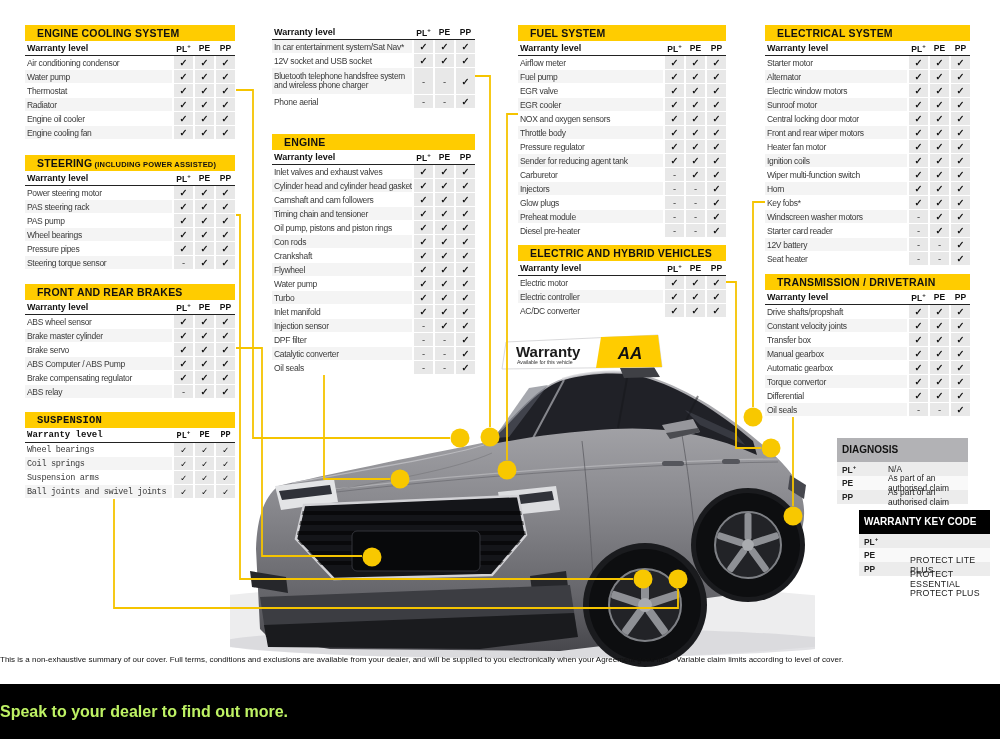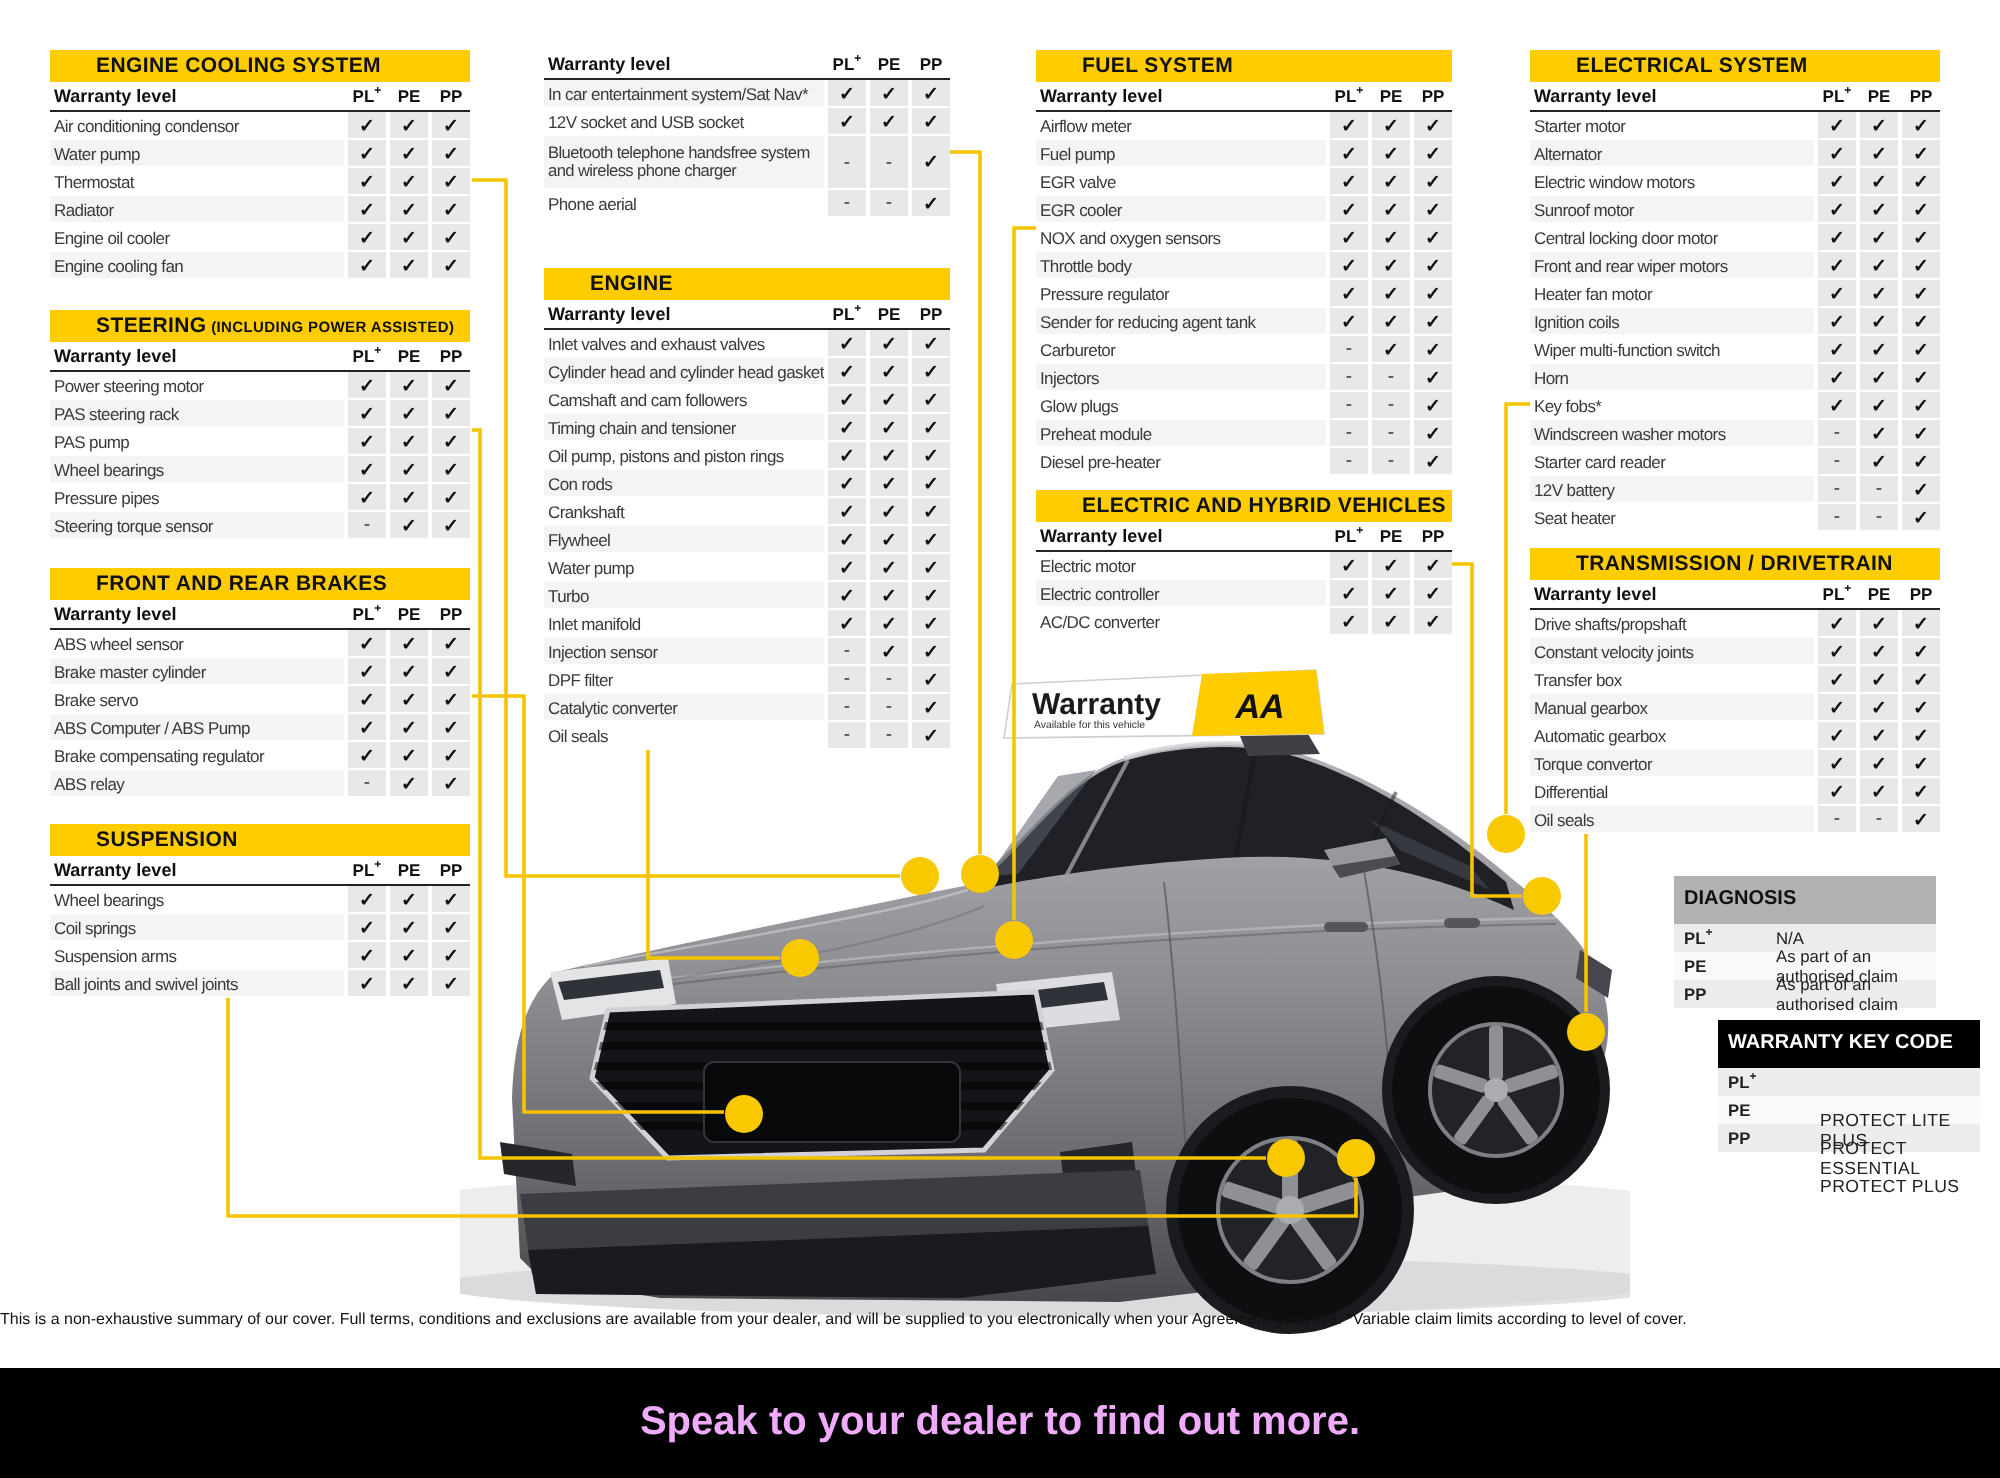--- a/index.html
+++ b/index.html
@@ -1,20 +1,20 @@
 <!DOCTYPE html>
 <html><head>
 <meta charset="utf-8">
 <style>
   html,body{margin:0;padding:0;background:#fff;}
   #stage{position:relative;width:1000px;height:739px;background:#fff;overflow:hidden;
          font-family:"Liberation Sans",sans-serif;}
   .wtable{position:absolute;background:#fff;z-index:3;}
   .wt-head{background:#FFCC00;color:#111;font-weight:700;font-size:10.5px;height:16px;
-           line-height:16px;padding:0 23px;letter-spacing:.2px;white-space:nowrap;overflow:hidden;}
+           line-height:16px;padding:0 12px;letter-spacing:.2px;white-space:nowrap;overflow:hidden;}
   .wt-head .suffix{font-size:7.5px;}
   .wt-colrow{display:flex;align-items:center;height:14px;border-bottom:1.5px solid #222;
              font-weight:700;font-size:9px;color:#111;}
   .wt-col-label{flex:1;padding-left:2px;}
   .wt-colcell{width:19px;margin-left:2px;text-align:center;font-size:8.5px;}
   .wt-colcell sup{font-size:6px;}
   .wt-row{display:flex;align-items:stretch;height:14px;box-sizing:border-box;}
   .wt-row.dbl{height:27px;}
   .wt-label{flex:1;font-size:8.5px;letter-spacing:-.3px;color:#3a3a3a;display:flex;align-items:center;
             padding-left:2px;white-space:nowrap;overflow:hidden;border-bottom:1px solid #fff;box-sizing:border-box;}
@@ -33,21 +33,21 @@
   .mb-row:nth-child(even){background:#f9f9f9;}
   .mb-code{width:26px;font-weight:700;padding-left:5px;}
   .mb-code sup{font-size:6px;}
   .mb-text{flex:1;padding-left:20px;}
   .minibox.keycode .mb-text{font-weight:400;font-size:8.8px;letter-spacing:.2px;margin-top:47px;}
   #car-svg{position:absolute;left:230px;top:333px;z-index:1;}
   #overlay-svg{position:absolute;left:0;top:0;z-index:2;pointer-events:none;}
   #disclaimer{position:absolute;left:0;top:655px;width:100%;text-align:left;
               font-size:8px;color:#111;z-index:4;}
   #cta-bar{position:absolute;left:0;top:684px;width:100%;height:55px;background:#000;z-index:4;}
-  #cta-text{color:#f0abfc;font-weight:700;font-size:20px;text-align:center;line-height:55px;}
+  #cta-text{color:#bef264;font-weight:700;font-size:16px;text-align:left;line-height:55px;}
 </style>
 </head>
 <body>
 
 <div id="stage">
 
   <div class="wtable" style="left:25px;top:25px;width:210px;">
       <div class="wt-head">ENGINE COOLING SYSTEM</div>
       <div class="wt-colrow">
         <div class="wt-col-label">Warranty level</div>
@@ -175,21 +175,21 @@
         <div class="wt-cell">✓</div>
         <div class="wt-cell">✓</div>
       </div>
       <div class="wt-row">
         <div class="wt-label">ABS relay</div>
         <div class="wt-cell dash">-</div>
         <div class="wt-cell">✓</div>
         <div class="wt-cell">✓</div>
       </div>
     </div>
-  <div class="wtable" style="left:25px;top:412px;width:210px;">
+  <div class="wtable" style="left:25px;top:412px;width:210px;font-family:Liberation Mono, monospace;">
       <div class="wt-head">SUSPENSION</div>
       <div class="wt-colrow">
         <div class="wt-col-label">Warranty level</div>
         <div class="wt-colcell">PL<sup>+</sup></div>
         <div class="wt-colcell">PE</div>
         <div class="wt-colcell">PP</div>
       </div>
       <div class="wt-row">
         <div class="wt-label">Wheel bearings</div>
         <div class="wt-cell">✓</div>

